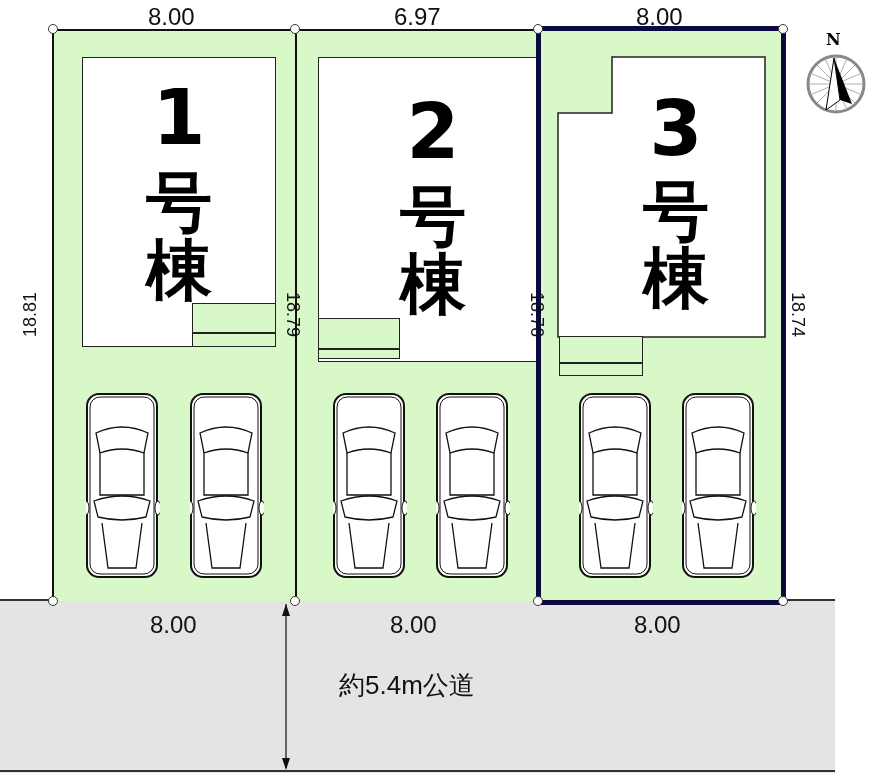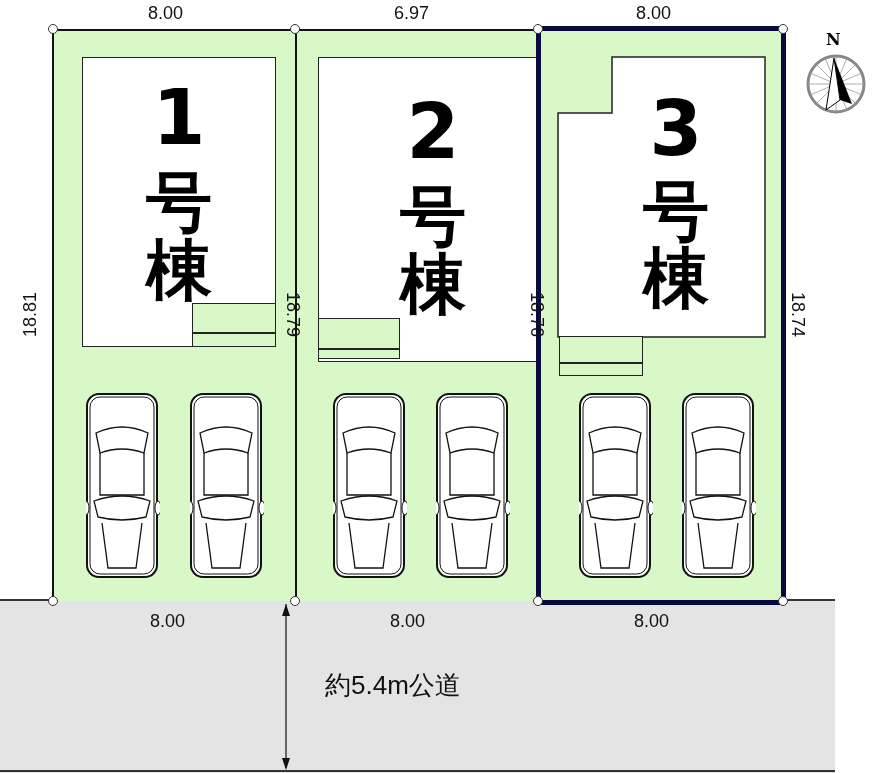--- a/index.html
+++ b/index.html
@@ -6,32 +6,32 @@
   body{width:875px;height:773px;position:relative;overflow:hidden;font-family:"DejaVu Sans",sans-serif;}
   .abs{position:absolute;}
   .road{left:0;top:600px;width:835px;height:173px;background:#e4e4e4;}
   .road-line{left:0;width:835px;height:2px;background:#333;}
   .lot{background:#d8f8c8;box-sizing:border-box;border-left:2px solid #111;border-top:2px solid #111;}
   .lot-hl{border:5px solid #0a0a40;}
   .house{background:#fff;border:1.5px solid #222;box-sizing:border-box;}
   .bal{border:1.5px solid #222;box-sizing:border-box;background:#d8f8c8;}
   .bal .line{position:absolute;left:0;right:0;height:1.5px;background:#222;}
   .house-label{position:absolute;left:0;right:0;text-align:center;font-weight:bold;color:#000;line-height:1.0;}
-  .dim{font-family:"Liberation Sans",sans-serif;font-size:18px;color:#111;}
+  .dim{font-family:"Liberation Sans",sans-serif;font-size:24px;color:#111;}
   .dim-v{font-family:"Liberation Sans",sans-serif;font-size:18px;color:#111;transform-origin:center;white-space:nowrap;}
   .node{width:10px;height:10px;border-radius:50%;background:#fff;border:1.5px solid #333;box-sizing:border-box;}
   .road-label{font-family:"Liberation Sans",sans-serif;font-size:26px;color:#111;}
 </style>
 </head>
 <body>
 
 <div class="abs road"></div>
 <div class="abs road-line" style="top:599px;"></div>
 <div class="abs road-line" style="top:770px;"></div>
-<div class="abs road-label" style="left:325px;top:668px;">約5.4m公道</div>
+<div class="abs road-label" style="left:339px;top:668px;">約5.4m公道</div>
 
 <svg class="abs" style="left:276px;top:602px;" width="20" height="170">
   <line x1="10" y1="2" x2="10" y2="166" stroke="#111" stroke-width="1.2"></line>
   <polygon points="10,2 6,14 14,14" fill="#111"></polygon>
   <polygon points="10,168 6,156 14,156" fill="#111"></polygon>
 </svg>
 
 <div class="abs lot" style="left:52px;top:29px;width:244px;height:572px;">
   <div class="abs house" style="left:28px;top:26px;width:194px;height:290px;">
     <div class="house-label" style="top:22px;font-size:76px;">1</div>

